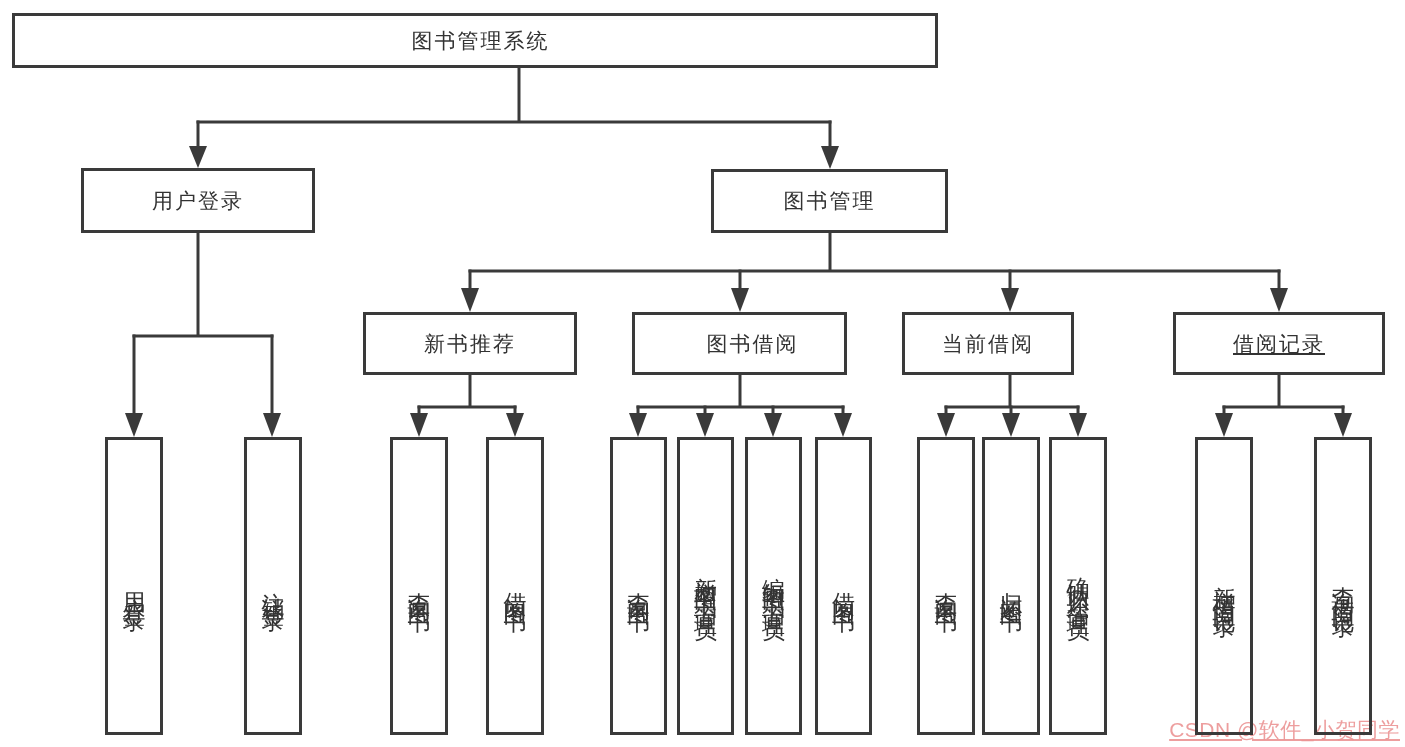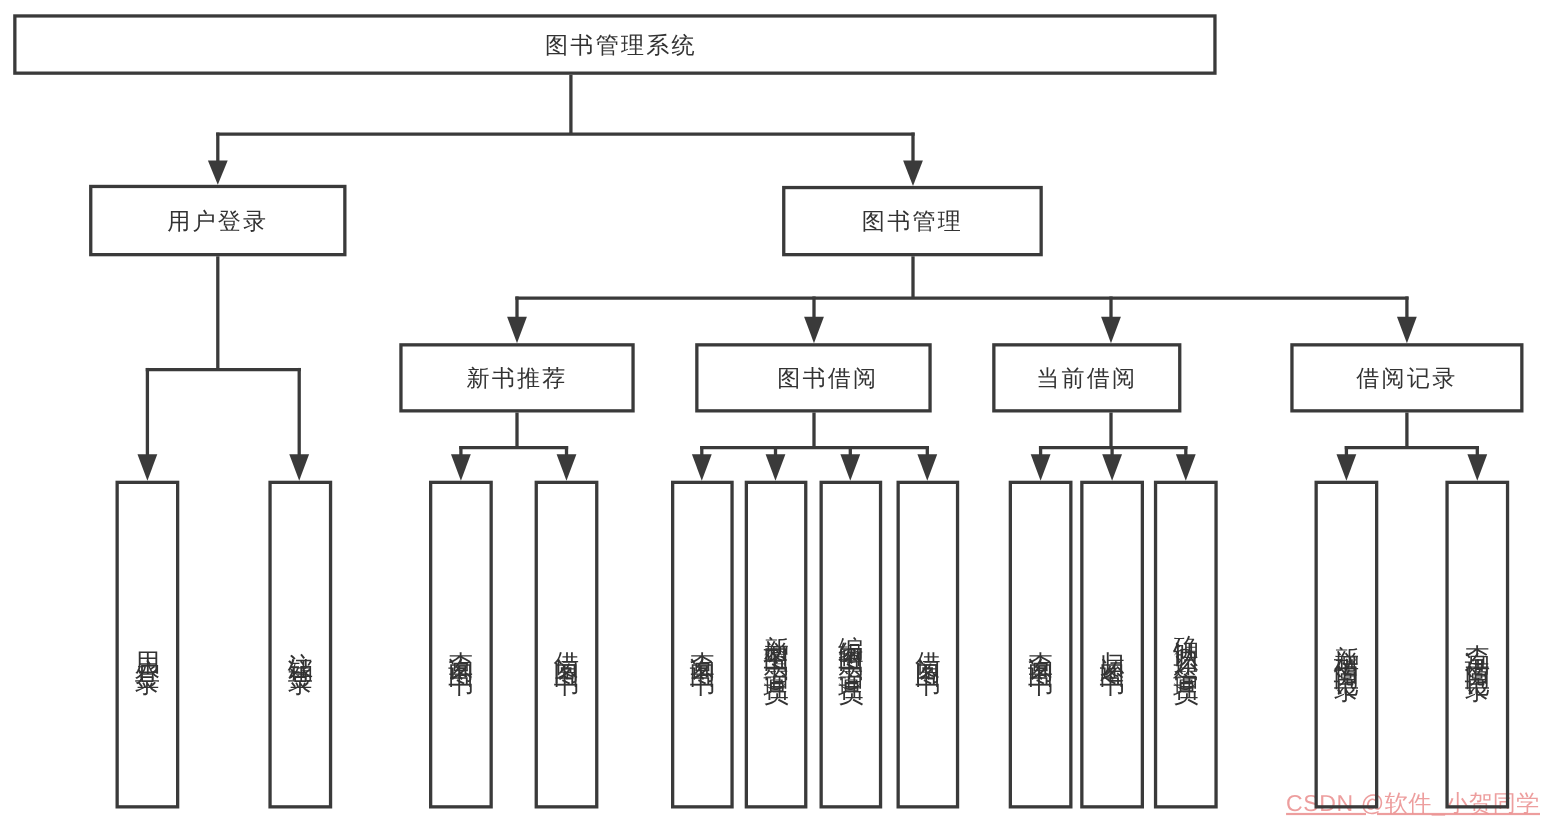--- a/index.html
+++ b/index.html
@@ -58,27 +58,27 @@
   .leaf .label {
     writing-mode: vertical-rl;
     text-orientation: mixed;
     font-size: 23px;
     letter-spacing: 6px;
     line-height: 1;
     white-space: nowrap;
   }
 
   
-  .n-root { left: 12px;   top: 13px;  width: 1094px; height: 55px; padding-left: 11px; }
+  .n-root { left: 12px;   top: 13px;  width: 926px; height: 55px; padding-left: 11px; }
   .n-user { left: 81px;   top: 168px; width: 234px;  height: 65px; }
   .n-mgmt { left: 711px;  top: 169px; width: 237px;  height: 64px; }
   .n-nb   { left: 363px;  top: 312px; width: 214px;  height: 63px; }
   .n-bb   { left: 632px;  top: 312px; width: 215px;  height: 63px; padding-left: 26px; }
   .n-cb   { left: 902px;  top: 312px; width: 172px;  height: 63px; }
-  .n-br   { left: 1173px; top: 312px; width: 212px;  height: 63px; }
+  .n-br   { left: 1173px; top: 312px; width: 212px;  height: 63px; text-decoration: underline; }
 
   
   .la1 { left: 105px; }
   .la2 { left: 244px; }
   .lb1 { left: 390px; }
   .lb2 { left: 486px; }
   .lc1 { left: 610px; width: 57px; }
   .lc2 { left: 677px; width: 57px; }
   .lc3 { left: 745px; width: 57px; }
   .lc4 { left: 815px; width: 57px; }

